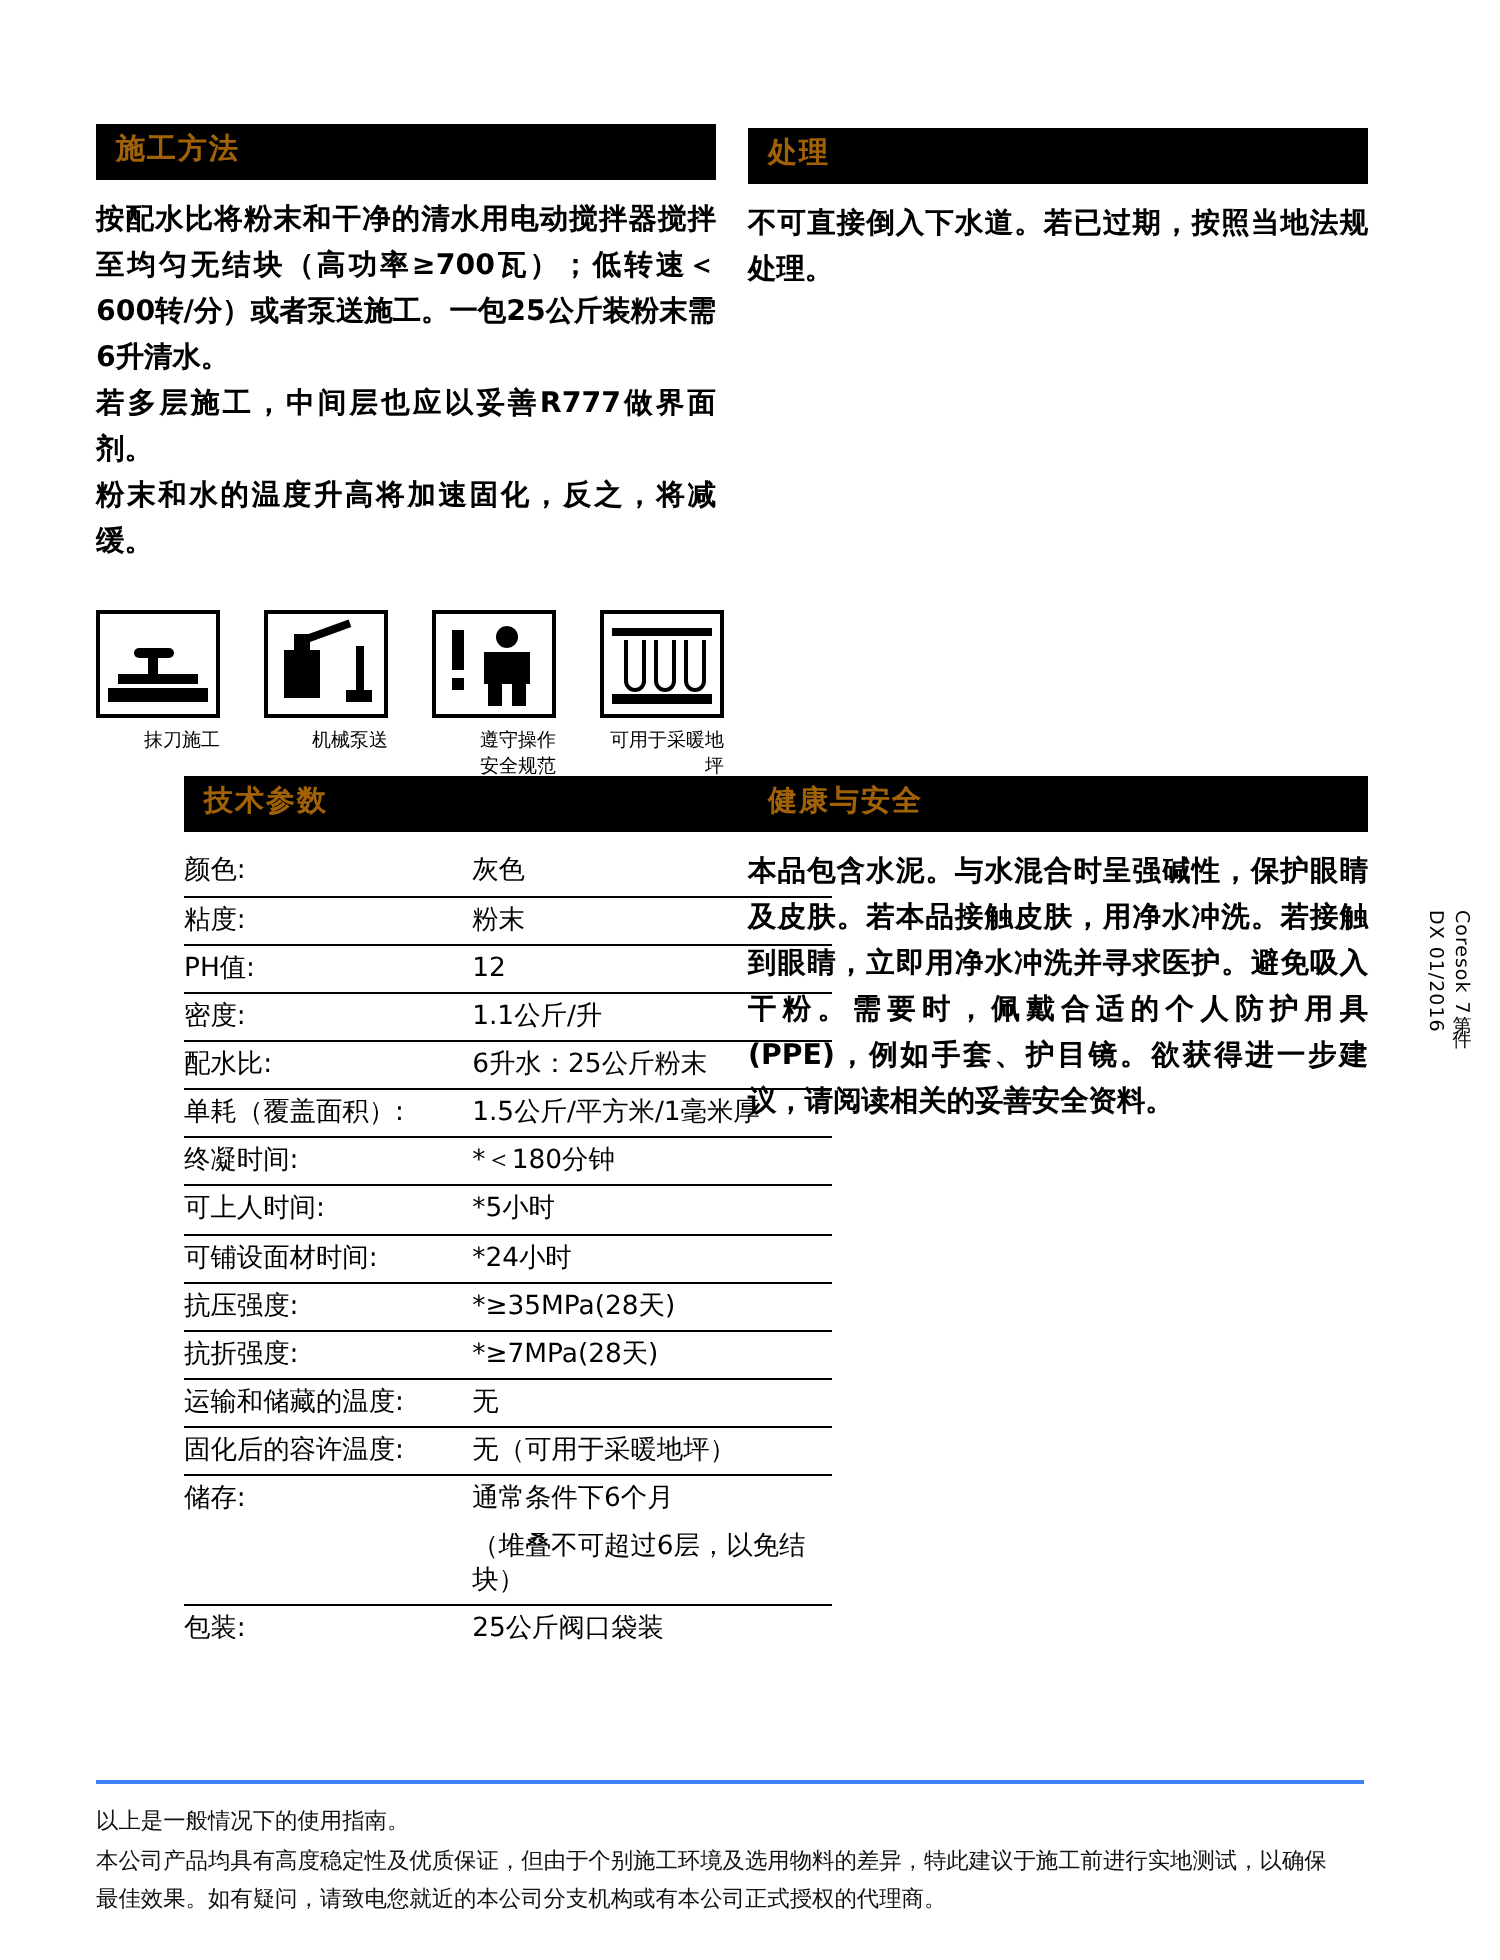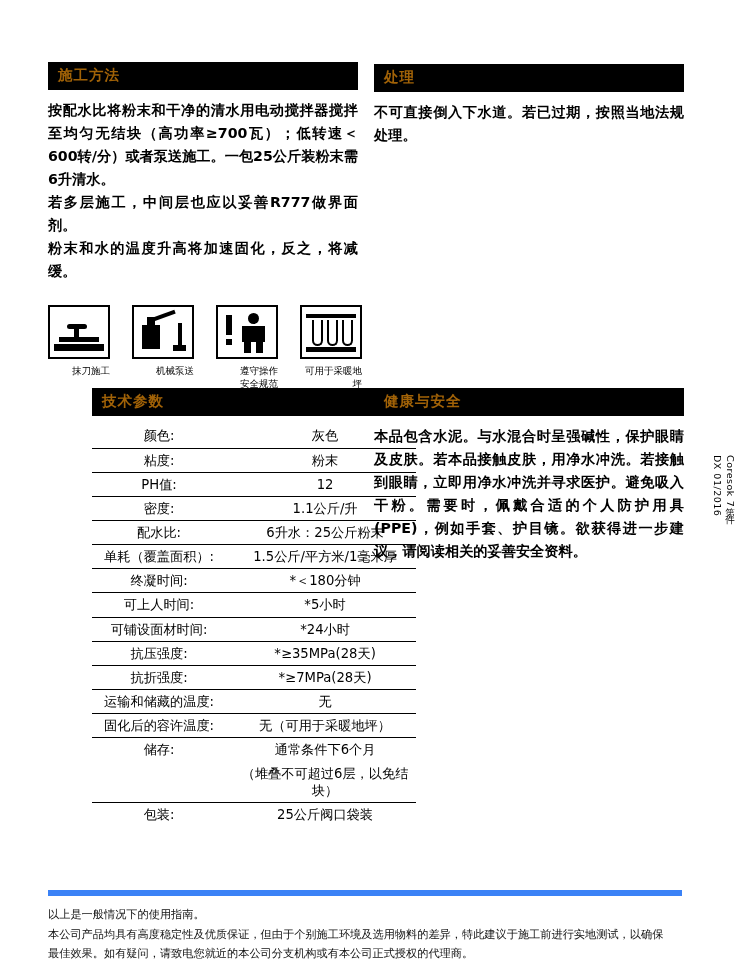--- a/index.html
+++ b/index.html
@@ -201,41 +201,40 @@
     margin-top: 8px;
     width: 100%;
     border-collapse: collapse;
     font-size: 13.2px;
   }
   .tech-table td {
     border-bottom: 1px solid #000;
     padding: 3px 2px 3px 0;
     vertical-align: top;
     line-height: 1.3;
-    text-align: center;
   }
   .tech-table td.val {
     padding-left: 8px;
     width: 58%;
   }
   .tech-table tr.nb td {
     border-bottom: none;
   }
   .tech-note {
     font-size: 12.5px;
     margin-top: 7px;
     line-height: 1.4;
   }
   
   .footer {
     position: absolute;
     left: 48px;
     top: 890px;
     width: 634px;
-    border-top: 6px solid #3b82f6;
+    border-top: 2px solid #3b82f6;
     padding-top: 9px;
     font-size: 11.2px;
     line-height: 1.75;
     color: #111;
   }
   .footer p { margin: 0; }
   
   .side-code {
     position: absolute;
     right: 14px;

